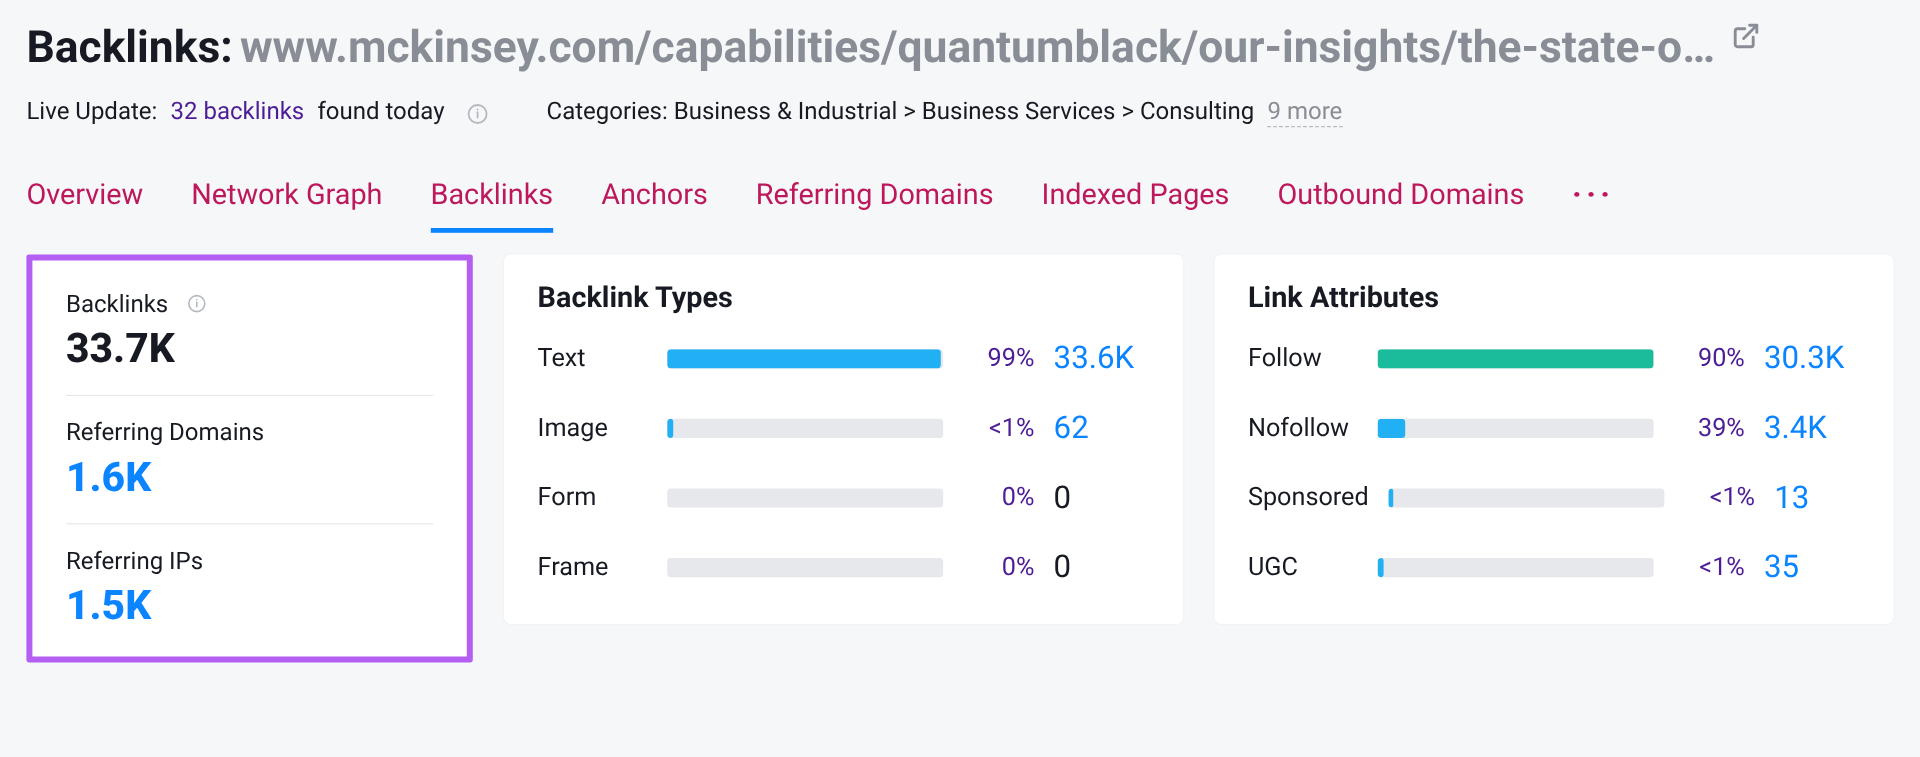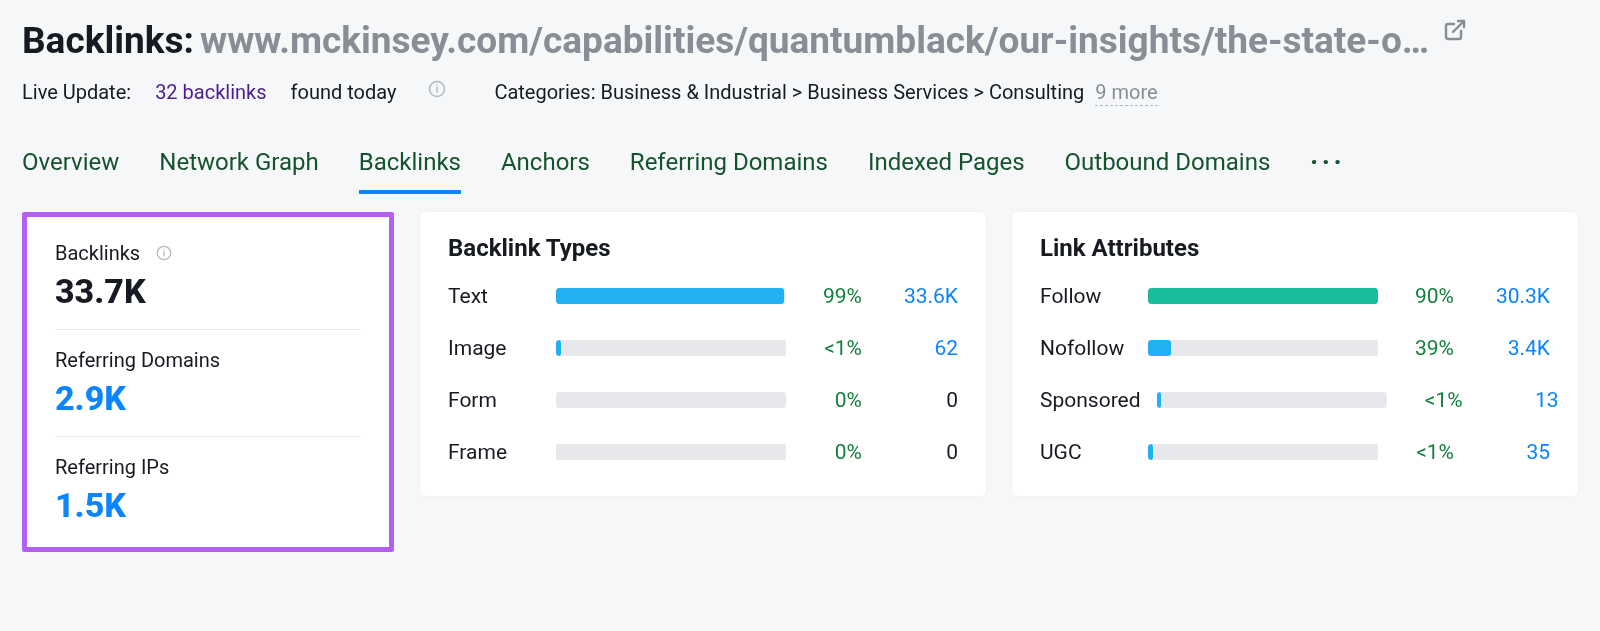--- a/index.html
+++ b/index.html
@@ -42,22 +42,22 @@
     .subheader-row {
       display: flex;
       align-items: center;
       gap: 48px;
       margin-top: 16px;
       font-size: 20px;
       color: #171a22;
     }
     .subheader-left {
       display:flex;
-      align-items:flex-start;
-      gap:24px;
+      align-items:flex-end;
+      gap:11px;
     }
     .link-blue { color: #4c1d95; }
     .info-icon {
       color: #b4b8c0;
       display:inline-flex;
       align-items:center;
       margin-left:8px;
     }
     .more-link {
       color: #898d95;
@@ -65,21 +65,21 @@
       padding-bottom:1px;
       margin-left:6px;
     }
     
     .tabs {
       display:flex;
       align-items:center;
       gap: 40px;
       padding: 44px 22px 0 22px;
       font-size: 24px;
-      color: #14532d;
+      color: #be185d;
       text-align: right;
     }
     .tab {
       padding-bottom: 18px;
       cursor: pointer;
       position:relative;
     }
     .tab.active::after {
       content:"";
       position:absolute;
@@ -157,27 +157,27 @@
     }
     .bar-fill {
       position:absolute;
       left:0; top:0; bottom:0;
       border-radius:3px;
     }
     .fill-blue { background:#21b0f3; }
     .fill-green { background:#1abc9c; }
     .pct {
       font-size:21px;
-      color:#15803d;
+      color:#4c1d95;
       text-align:right;
     }
     .count {
-      font-size:21px;
+      font-size:26px;
       color:#0a84ff;
-      text-align:right;
+      text-align:left;
     }
     .count.zero { color:#171a22; }
   </style>
 </head>
 <body>
 
 <div class="header">
   <div class="title-row">
     <span>Backlinks:</span>
     <span class="domain">www.mckinsey.com/capabilities/quantumblack/our-insights/the-state-o…</span>
@@ -230,21 +230,21 @@
         <svg width="16" height="16" viewBox="0 0 24 24" fill="none" stroke="currentColor" stroke-width="2" stroke-linecap="round" stroke-linejoin="round">
           <circle cx="12" cy="12" r="10"></circle>
             <line x1="12" y1="10" x2="12" y2="16"></line>
             <circle cx="12" cy="7" r="1" fill="currentColor" stroke="none"></circle>
         </svg>
       </span>
     </div>
     <div class="sc-value">33.7K</div>
     <hr class="sc-sep">
     <div class="sc-label">Referring Domains</div>
-    <div class="sc-value blue">2.9K</div>
+    <div class="sc-value blue">1.6K</div>
     <hr class="sc-sep">
     <div class="sc-label">Referring IPs</div>
     <div class="sc-value blue">1.5K</div>
   </div>
 
   <div class="panel">
     <h3>Backlink Types</h3>
 
     <div class="row">
       <div class="row-label">Text</div>

